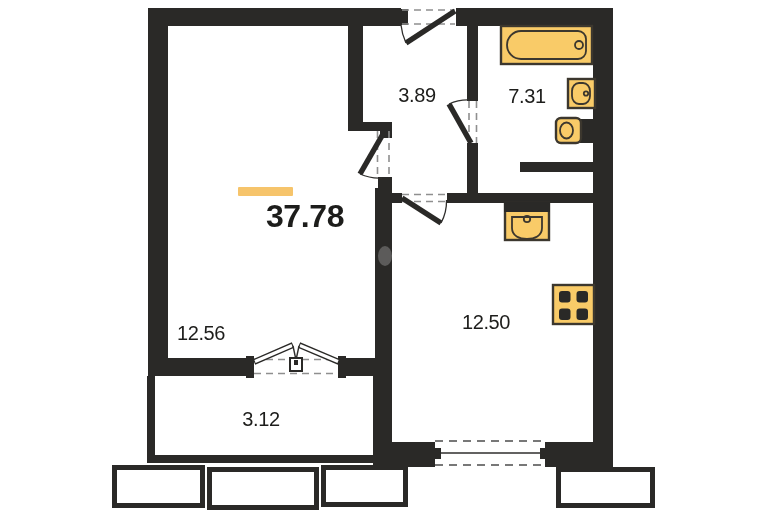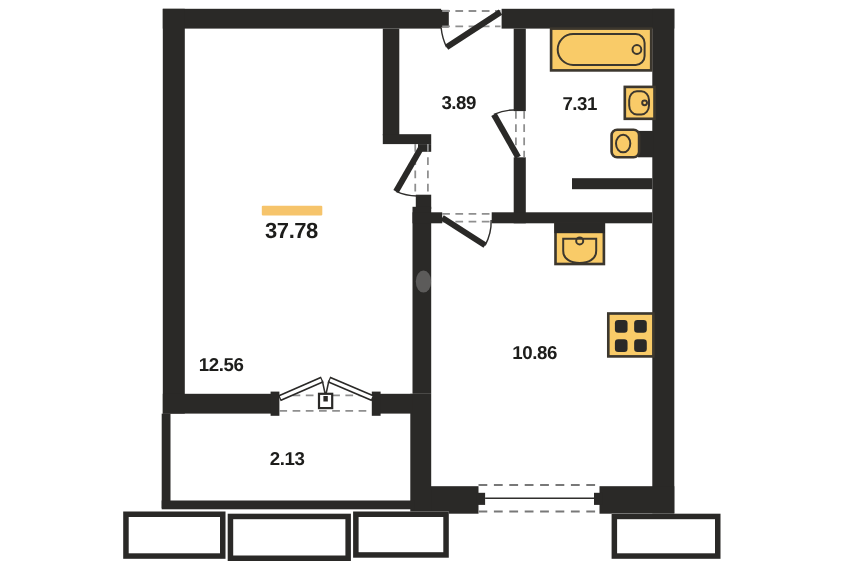--- a/index.html
+++ b/index.html
@@ -15,23 +15,23 @@
   html,body{margin:0;padding:0;background:var(--bg);}
   .canvas{
     position:relative;width:770px;height:510px;background:var(--bg);
     font-family:"Liberation Sans","DejaVu Sans",sans-serif;overflow:hidden;
   }
   .wall{position:absolute;background:var(--wall);}
   .decor-rect{position:absolute;background:#fff;border:5px solid var(--wall);box-sizing:border-box;}
   .overlay{position:absolute;left:0;top:0;width:770px;height:510px;pointer-events:none;}
   .area-label{
     position:absolute;transform:translateX(-50%);
-    font-size:17px;line-height:1;color:var(--text);letter-spacing:-0.4px;white-space:nowrap;font-weight:bold;
+    font-size:20px;line-height:1;color:var(--text);letter-spacing:-0.4px;white-space:nowrap;
   }
-  .area-label.total{font-weight:700;font-size:20px;}
+  .area-label.total{font-weight:700;font-size:32px;margin-left:40px;}
   .accent-bar{position:absolute;background:var(--accent-bar);border-radius:1px;}
   .dash{stroke:var(--dash);stroke-width:1.6;stroke-dasharray:7 5;fill:none;}
   .wdash{stroke:var(--window-dash);stroke-width:1.8;stroke-dasharray:8 6;fill:none;}
   .leaf{stroke:var(--wall);stroke-width:5.5;fill:none;}
   .arc{stroke:#2f2e2c;stroke-width:1.3;fill:none;}
   .fx-fill{fill:var(--fixture-fill);stroke:var(--fixture-stroke);stroke-width:2.4;}
   .fx-line{fill:none;stroke:var(--fixture-stroke);stroke-width:1.8;}
   .fx-dark{fill:var(--wall);stroke:none;}
   .thinline{stroke:#2f2e2c;stroke-width:1.4;fill:none;}
   .leafbar-outer{stroke:var(--wall);stroke-width:6;fill:none;}
@@ -152,16 +152,16 @@
     </g>
 
     <ellipse cx="385" cy="256" rx="7" ry="10" fill="#9a9a9a" opacity="0.45"></ellipse>
   </svg>
 
   <div class="accent-bar" style="left:238px;top:187px;width:55px;height:9px"></div>
   <div class="area-label total" style="left:265px;top:200px">37.78</div>
   <div class="area-label" style="left:201px;top:323px">12.56</div>
   <div class="area-label" style="left:417px;top:85px">3.89</div>
   <div class="area-label" style="left:527px;top:86px">7.31</div>
-  <div class="area-label" style="left:486px;top:312px">10.86</div>
-  <div class="area-label" style="left:261px;top:409px">2.13</div>
+  <div class="area-label" style="left:486px;top:312px">12.50</div>
+  <div class="area-label" style="left:261px;top:409px">3.12</div>
 
 </div>
 
 </body></html>

